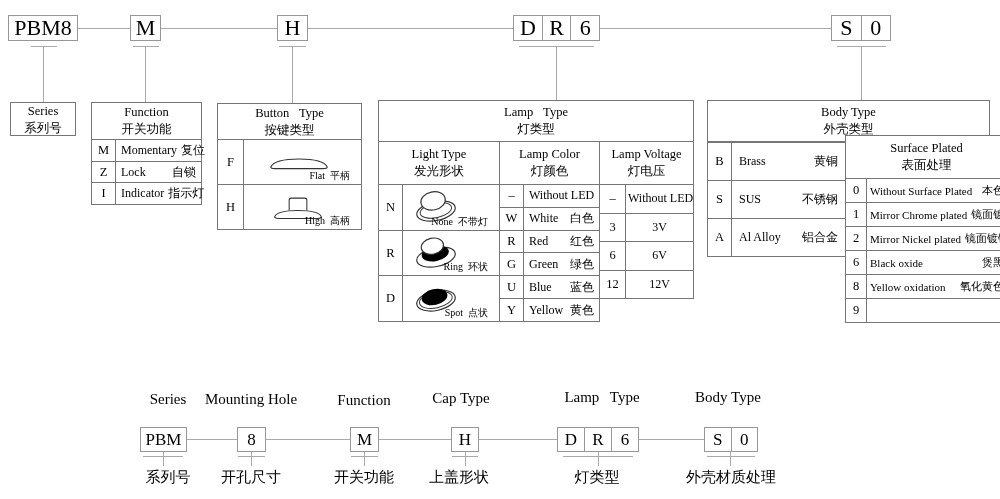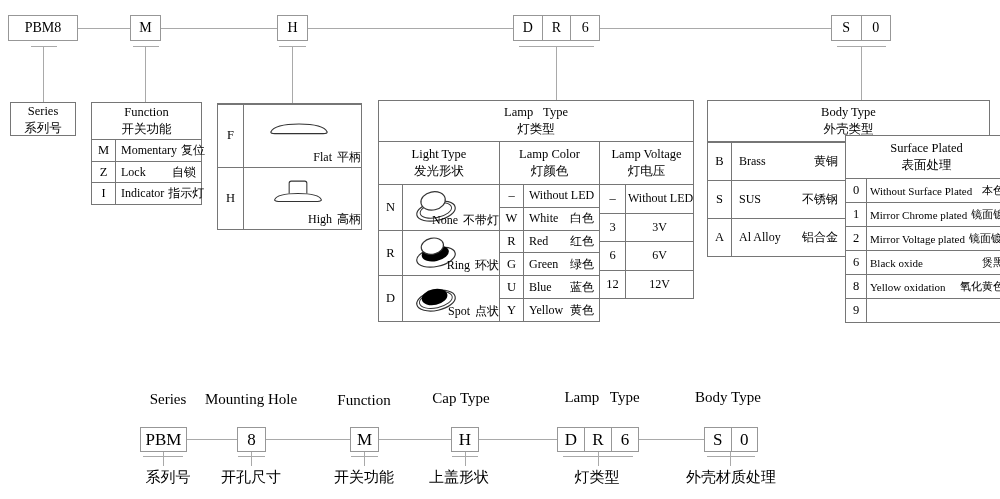--- a/index.html
+++ b/index.html
@@ -2,34 +2,34 @@
 <html><head>
 <meta charset="utf-8">
 <style>
   *{margin:0;padding:0;box-sizing:border-box}
   html,body{background:#fff}
   #canvas{position:relative;width:1000px;height:499px;background:#fff;color:#000;
           font-family:"Liberation Serif","DejaVu Serif",serif;overflow:hidden}
   .hline{position:absolute;height:1px;background:#a9a9a9;z-index:0}
   .vline{position:absolute;width:1px;background:#a9a9a9;z-index:0}
   .codebox{position:absolute;display:flex;border:1px solid #979797;background:#fff;z-index:2}
-  .codebox .cell{flex:1;display:flex;align-items:center;justify-content:center;font-size:14px}
+  .codebox .cell{flex:1;display:flex;align-items:center;justify-content:center;font-size:22px}
   .codebox .cell+.cell{border-left:1px solid #979797}
   .codebox.small .cell{font-size:17px}
   .tbl{position:absolute;border:1px solid #767676;background:#fff;display:flex;flex-direction:column;z-index:1}
   .thead{display:flex;flex-direction:column;align-items:center;justify-content:center;
          font-size:12.5px;line-height:17px;flex:none}
   .trow{display:flex;border-top:1px solid #767676;flex:1;align-items:stretch}
   .tcode{display:flex;align-items:center;justify-content:center;border-right:1px solid #767676;
          font-size:12.5px;flex:none}
   .lab2{display:flex;flex:1;align-items:center;justify-content:space-between;
         padding:0 5px;font-size:12px;white-space:nowrap}
   .lab2 .zh{margin-left:4px}
   .cellrel{position:relative;flex:1}
-  .imglab{position:absolute;right:0;bottom:1px;font-size:12px;white-space:nowrap}
+  .imglab{position:absolute;right:11px;bottom:1px;font-size:10px;white-space:nowrap}
   .imglab .en{margin-right:5px}
   .icon{position:absolute}
   .ws{word-spacing:7px}
   .seg-en{position:absolute;transform:translateX(-50%);font-size:15px;white-space:nowrap;z-index:1}
   .seg-zh{position:absolute;transform:translateX(-50%);font-size:15px;white-space:nowrap;z-index:1}
   .center-lab{justify-content:center}
   .surf .lab2{font-size:11px;padding:0 3px}
   svg{display:block}
 </style>
 </head>
@@ -99,20 +99,24 @@
     <div class="trow">
       <div class="tcode" style="width:24px">I</div>
       <div class="lab2">
         <span class="en">Indicator</span>
         <span class="zh">指示灯</span>
       </div>
     </div>
   </div>
 
   <div class="tbl" style="left:217px;top:103px;width:145px;height:127px">
+    <div class="thead" style="height:35px">
+      <div class="ws">Button Type</div>
+      <div>按键类型</div>
+    </div>
     <div class="trow">
       <div class="tcode" style="width:26px">F</div>
       <div class="cellrel">
         <svg class="icon" style="left:24px;top:15px" width="62" height="16" viewBox="0 0 110 24">
           <path d="M5 19 Q12 5 55 5 Q98 5 105 19 Q105 22 98 22 L12 22 Q5 22 5 19 Z" fill="#fff" stroke="#333" stroke-width="2"></path>
         </svg>
         <div class="imglab">
           <span class="en">Flat</span><span class="zh">平柄</span>
         </div>
       </div>
@@ -308,21 +312,21 @@
     <div class="trow">
       <div class="tcode" style="width:21px">1</div>
       <div class="lab2">
         <span class="en">Mirror Chrome plated</span>
         <span class="zh">镜面镀铬</span>
       </div>
     </div>
     <div class="trow">
       <div class="tcode" style="width:21px">2</div>
       <div class="lab2">
-        <span class="en">Mirror Voltage plated</span>
+        <span class="en">Mirror Nickel plated</span>
         <span class="zh">镜面镀镍</span>
       </div>
     </div>
     <div class="trow">
       <div class="tcode" style="width:21px">6</div>
       <div class="lab2">
         <span class="en">Black oxide</span>
         <span class="zh">煲黑</span>
       </div>
     </div>

